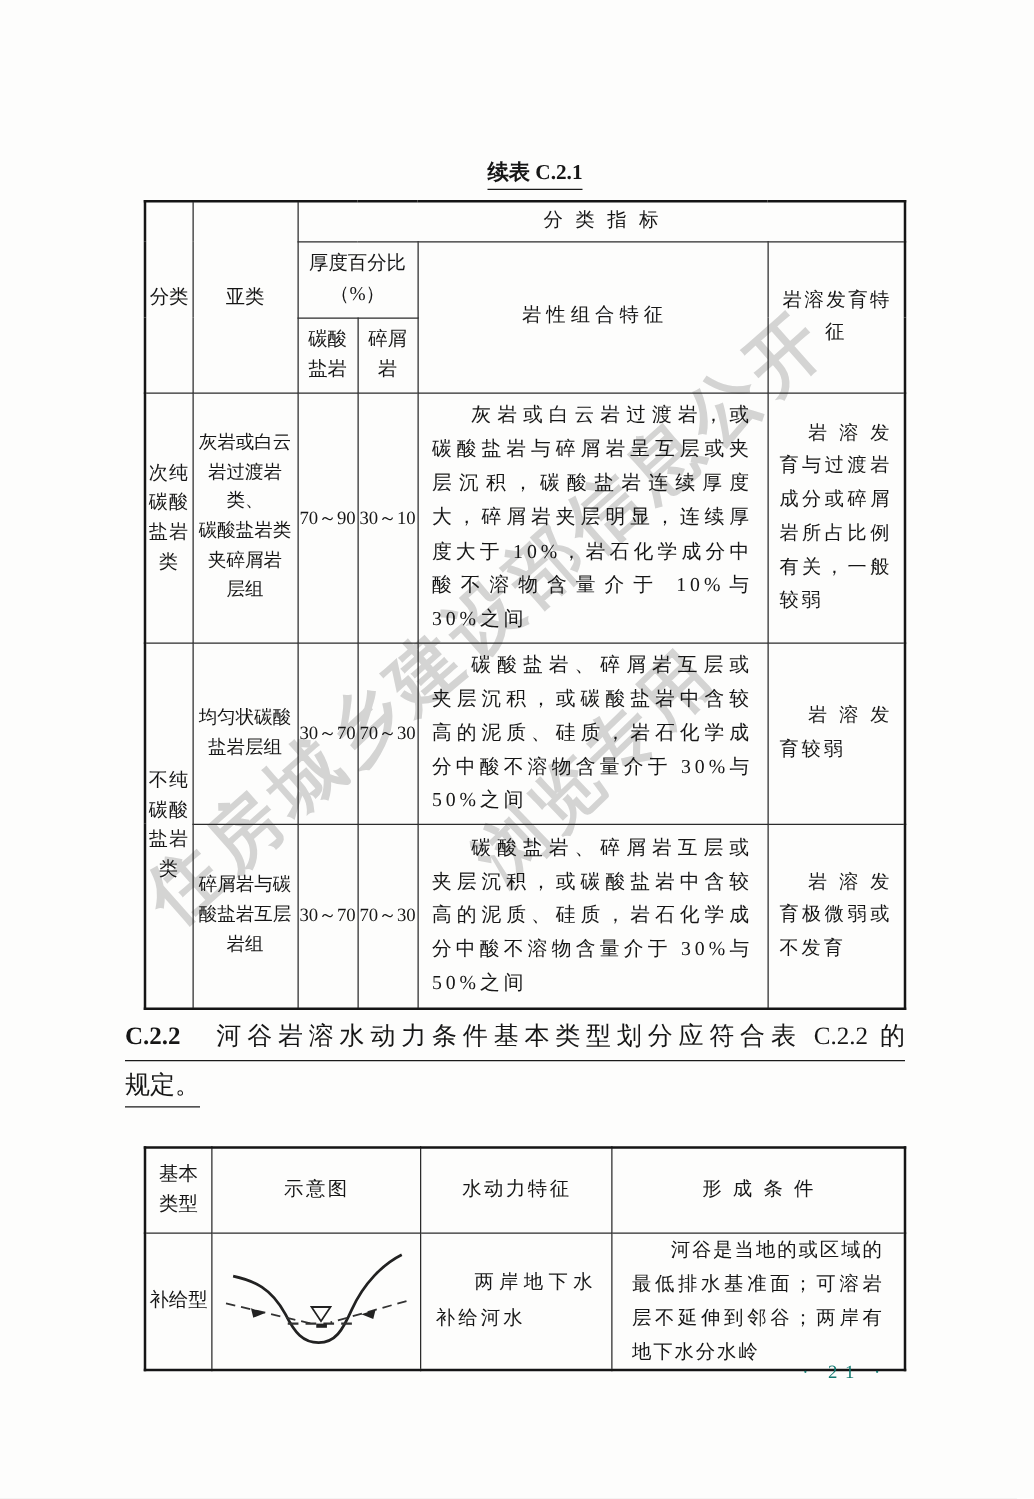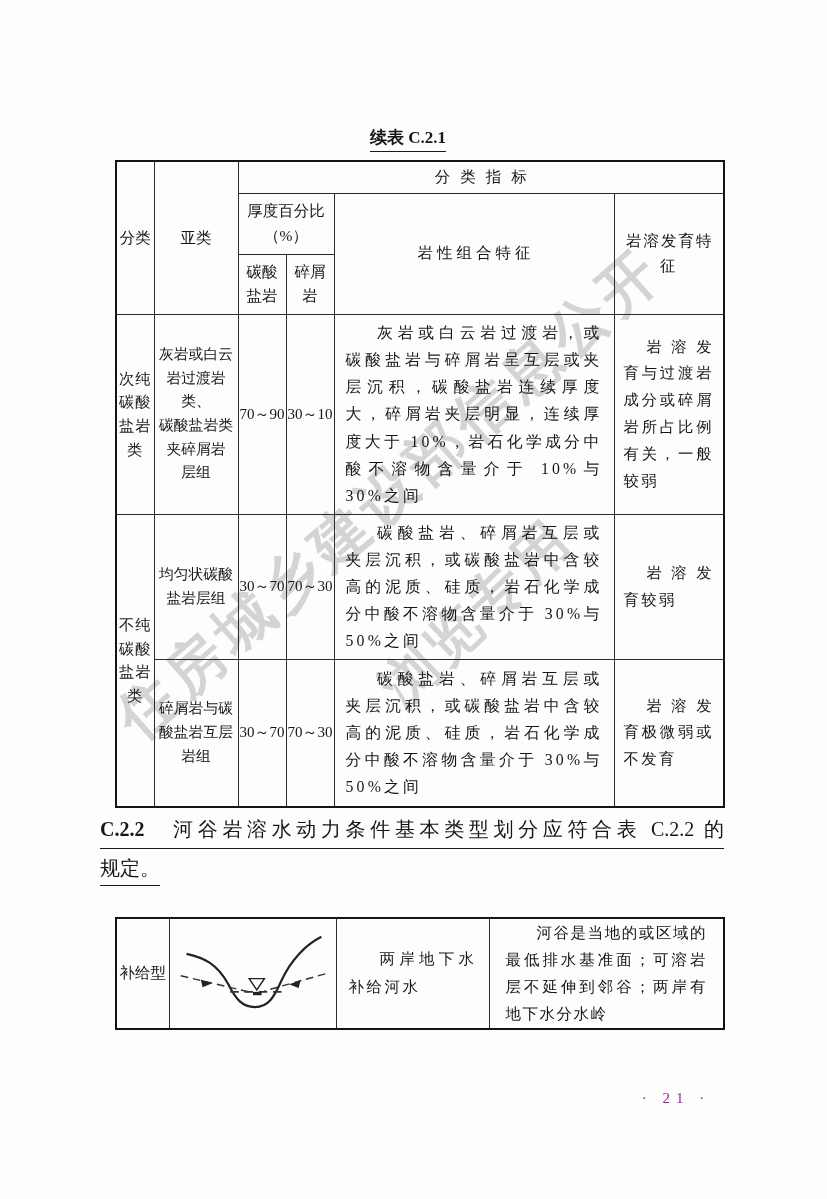--- a/index.html
+++ b/index.html
@@ -10,21 +10,21 @@
   }
   
   .wm{
     position:absolute;z-index:1;pointer-events:none;white-space:nowrap;
     color:#9c9c9c;opacity:.42;font-weight:bold;text-align:center;
   }
   .wm1{left:35px;top:455px;width:710px;font-size:58px;letter-spacing:6px;transform:rotate(-41.5deg);}
   .wm2{left:347px;top:576px;width:260px;font-size:55px;letter-spacing:5px;transform:rotate(-44deg);}
   
   .content{position:absolute;inset:0;z-index:2;}
-  .tbl-title{position:absolute;left:104px;width:608px;text-align:center;font-weight:bold;white-space:pre;}
+  .tbl-title{position:absolute;left:124px;width:608px;text-align:center;font-weight:bold;white-space:pre;}
   .t1{top:126px;font-size:17px;}
   .t2{top:881px;font-size:16.5px;}
   .underlined{display:inline-block;border-bottom:1.5px solid #1a1a1a;padding-bottom:2px;}
   
   table.tbl{position:absolute;border-collapse:collapse;table-layout:fixed;border:2.5px solid #151515;}
   table.tbl td{border:1px solid #2b2b2b;vertical-align:middle;overflow:visible;}
   .tbl1{left:115px;top:160px;width:608px;}
   .tbl2{left:115px;top:917px;width:608px;}
   td.center{text-align:center;}
   td.pre, .pre{white-space:pre-line;}
@@ -46,21 +46,21 @@
   .clause{position:absolute;left:100px;top:816px;width:624px;font-size:20px;}
   .clause-line1{
     text-align:justify;text-align-last:justify;
     padding-bottom:5px;border-bottom:1.5px solid #1a1a1a;line-height:1.35;
   }
   .clause-num{font-weight:bold;margin-right:24px;}
   .clause-line2{margin-top:6px;line-height:1.35;}
   .clause-line2 span{display:inline-block;border-bottom:1.5px solid #1a1a1a;padding-bottom:3px;}
   
   .pageno{position:absolute;left:601px;top:1090px;width:150px;text-align:center;
-    font-size:15px;letter-spacing:6px;color:#a21caf;}
+    font-size:15px;letter-spacing:6px;color:#0f766e;}
 </style>
 </head>
 <body>
 
 <div class="page">
 
   <div class="wm wm1">住房城乡建设部信息公开</div>
   <div class="wm wm2">浏览专用</div>
 
   <div class="content">
@@ -144,20 +144,27 @@
 
 
     <table class="tbl tbl2">
       <colgroup>
         <col style="width:53px">
           <col style="width:167px">
           <col style="width:153px">
           <col style="width:235px">
       </colgroup>
       <tbody>
+          <tr style="height:68px">
+        <td class="center hcell pre">基本
+类型</td>
+        <td class="center hcell ls2">示意图</td>
+        <td class="center hcell ls2">水动力特征</td>
+        <td class="center hcell ls9">形成条件</td>
+      </tr>
       <tr style="height:90px">
         <td class="center btype">补给型</td>
         <td class="diagcell">
           <svg width="152" height="80" viewBox="0 0 160 84">
             <path d="M10,24 C28,28 42,34 54,56 C62,72 69,80 82,80 C96,80 102,70 110,52 C120,30 136,14 152,6" fill="none" stroke="#222" stroke-width="2.3"></path>
             <path d="M4,47 L76,64" fill="none" stroke="#333" stroke-width="1.5" stroke-dasharray="8 5"></path>
             <path d="M156,45 L92,63" fill="none" stroke="#333" stroke-width="1.5" stroke-dasharray="8 5"></path>
             <path d="M56,64 L114,64" fill="none" stroke="#333" stroke-width="1.7" stroke-dasharray="9 6"></path>
             <polygon points="37,55 25,51 27,59" fill="#222"></polygon>
             <polygon points="118,56 130,52 128,60" fill="#222"></polygon>

